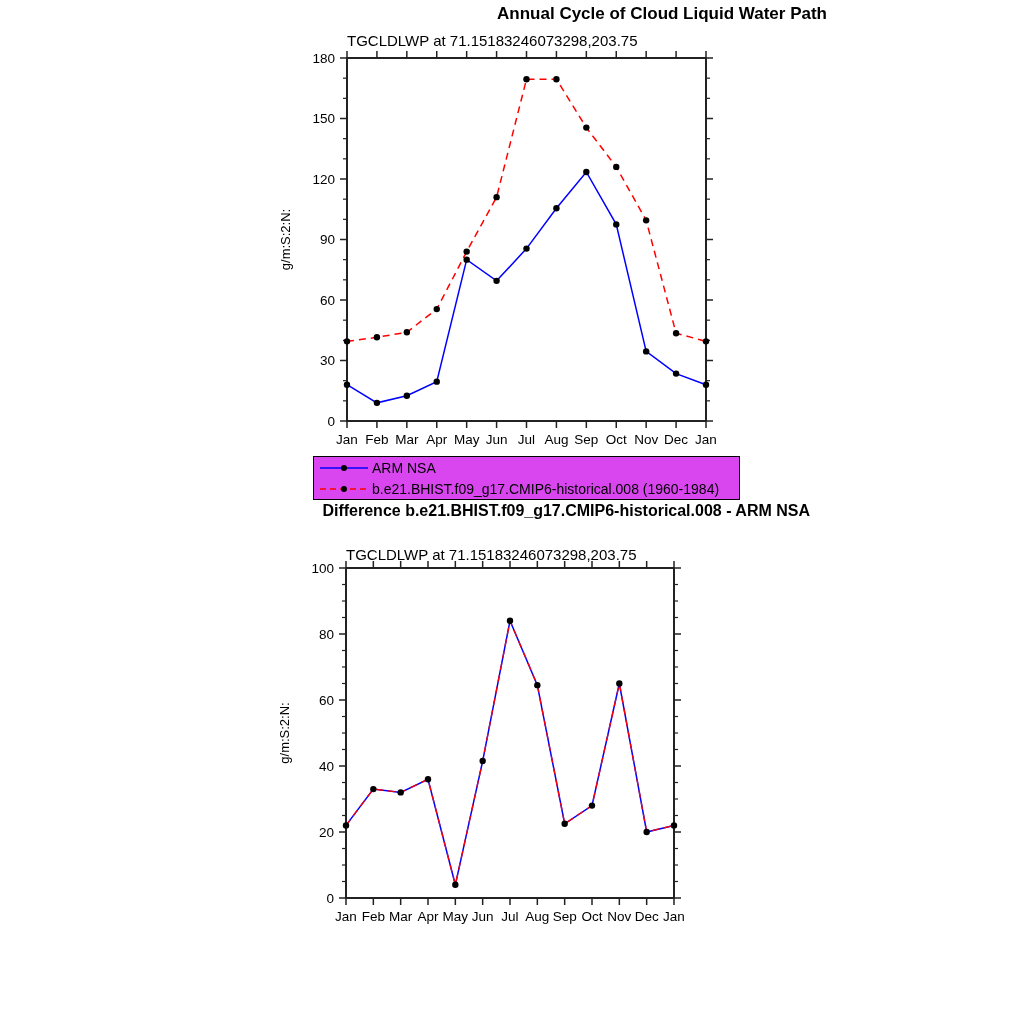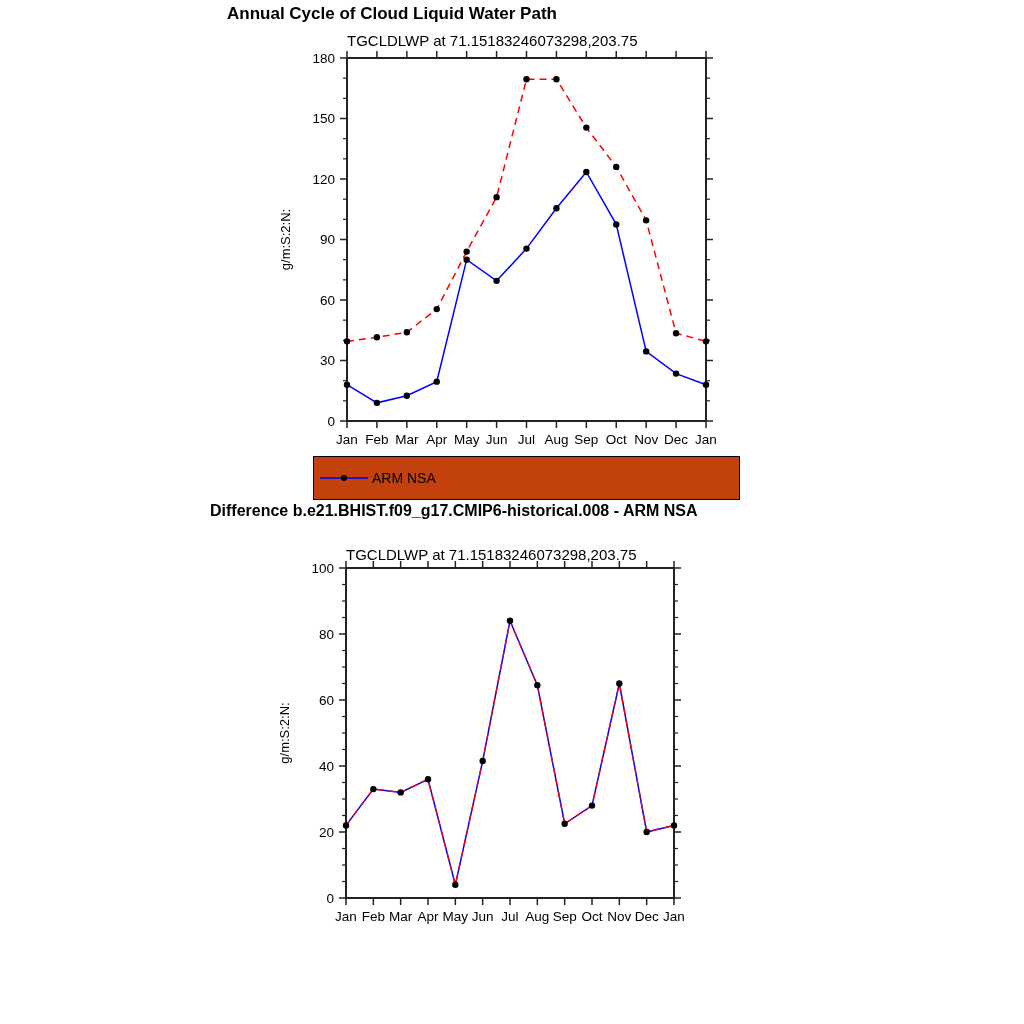--- a/index.html
+++ b/index.html
@@ -7,21 +7,21 @@
     position: relative;
     width: 1024px;
     height: 1024px;
     background: #ffffff;
     font-family: "Liberation Sans", sans-serif;
     color: #000000;
     overflow: hidden;
   }
   .chart-title {
     position: absolute;
-    text-align: left;
+    text-align: right;
     font-weight: bold;
     font-size: 17px;
     white-space: nowrap;
   }
   .chart-subtitle {
     position: absolute;
     font-size: 15px;
     white-space: nowrap;
     text-align: center;
   }
@@ -41,21 +41,21 @@
     left: 313px;
     top: 456px;
     width: 427px;
     height: 44px;
     border: 1.5px solid #000000;
     box-sizing: border-box;
     display: flex;
     flex-direction: column;
     justify-content: center;
     padding-left: 4px;
-    background: #c2410c;
+    background: #d946ef;
   }
   .legend-row {
     display: flex;
     align-items: center;
     height: 21px;
   }
   .legend-row svg { flex: 0 0 auto; }
   .legend-label {
     font-size: 14px;
     white-space: nowrap;
@@ -192,20 +192,27 @@
       </g>
     </svg>
 
   <div id="legend">
     <div class="legend-row">
       <svg width="52" height="10">
         <line class="legend-sample-line" x1="2" y1="5" x2="50" y2="5" stroke="#0000ff" stroke-width="1.5"></line>
         <circle cx="26" cy="5" r="3" fill="#000000"></circle>
       </svg>
       <span class="legend-label">ARM NSA</span>
+    </div>
+    <div class="legend-row">
+      <svg width="52" height="10">
+        <line class="legend-sample-line" x1="2" y1="5" x2="50" y2="5" stroke="#ff0000" stroke-width="1.5" stroke-dasharray="6 4"></line>
+        <circle cx="26" cy="5" r="3" fill="#000000"></circle>
+      </svg>
+      <span class="legend-label">b.e21.BHIST.f09_g17.CMIP6-historical.008 (1960-1984)</span>
     </div>
   </div>
 
   <div id="c2-title" class="chart-title">Difference b.e21.BHIST.f09_g17.CMIP6-historical.008 - ARM NSA</div>
   <div id="c2-sub" class="chart-subtitle">TGCLDLWP at 71.15183246073298,203.75</div>
   <svg id="svg2" width="470" height="372" viewBox="260 558 470 372">
       <g stroke="#222222" stroke-width="1.5" fill="none">
         <rect x="346" y="568" width="328" height="330" stroke-width="2"></rect>
         <line x1="346" y1="898" x2="346" y2="905"></line>
         <line x1="346" y1="568" x2="346" y2="561"></line>

